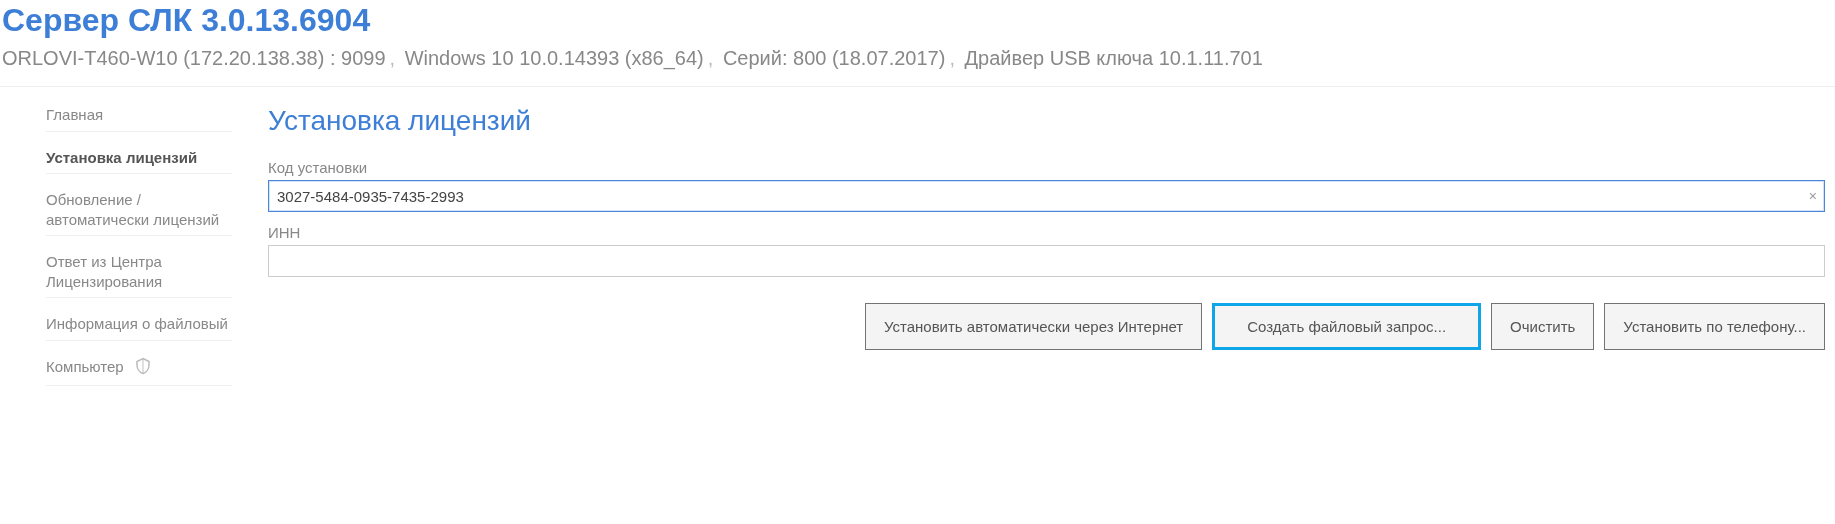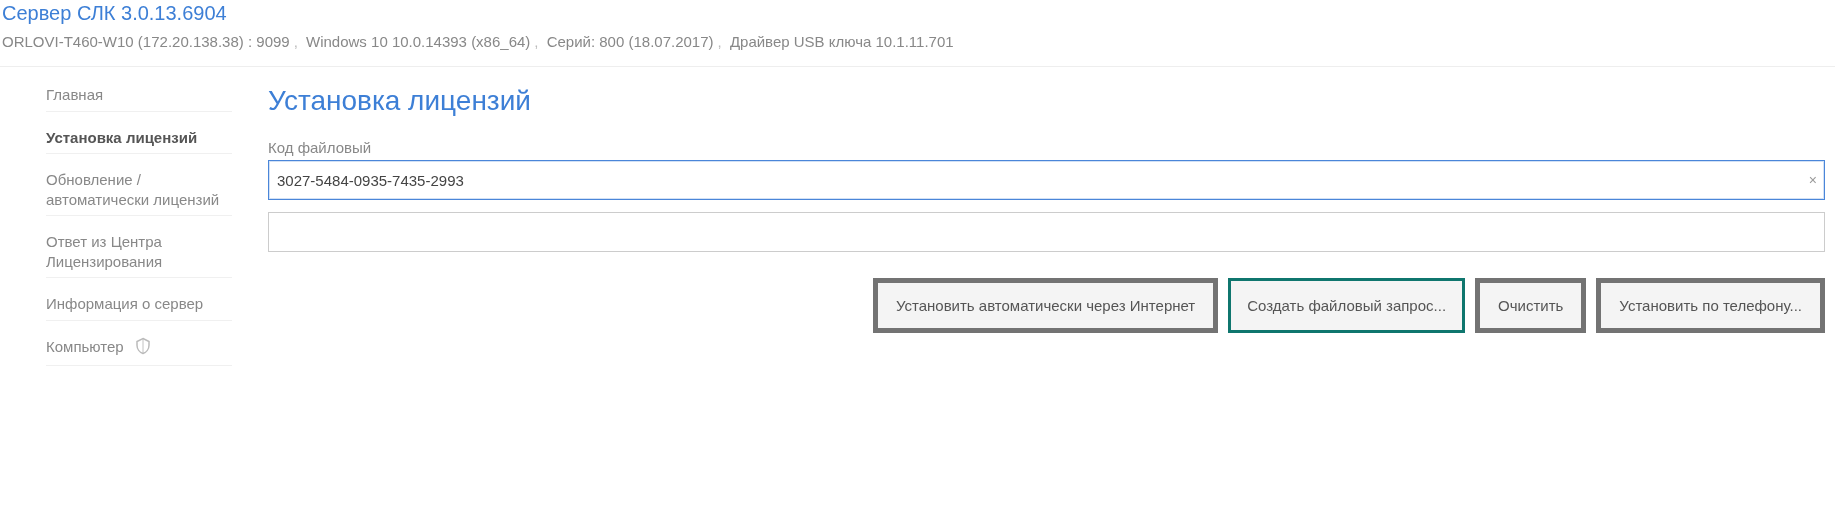--- a/index.html
+++ b/index.html
@@ -9,27 +9,27 @@
     color: #333;
     background: #fff;
     width: 1835px;
   }
   .header {
     padding: 0 0 16px 0;
     border-bottom: 1px solid #eee;
   }
   .title {
     color: #3d7fd6;
-    font-size: 20px;
-    font-weight: 400;
+    font-size: 32px;
+    font-weight: 700;
     padding: 2px 0 4px 2px;
   }
   .subline {
     color: #888;
-    font-size: 15px;
+    font-size: 20px;
     padding: 4px 0 0 2px;
   }
   .subline span { margin-right: 4px; }
   .subline .sep { color: #bbb; }
   .layout {
     display: flex;
     padding-top: 18px;
   }
   .sidebar {
     width: 188px;
@@ -66,21 +66,21 @@
     margin-bottom: 22px;
   }
   .field-label {
     color: #888;
     font-size: 15px;
     margin-bottom: 4px;
   }
   .field-row { margin-bottom: 12px; }
   .text-input {
     width: 100%;
-    height: 40px;
+    height: 32px;
     border: 1px solid #ccc;
     padding: 4px 8px;
     font-size: 15px;
     font-family: inherit;
     color: #444;
   }
   .text-input.focused {
     border: 1px solid #4a86d9;
     box-shadow: 0 0 0 1px rgba(74,134,217,.25) inset;
   }
@@ -118,30 +118,30 @@
   }
   .radio-label { color: #444; }
   .button-row {
     display: flex;
     justify-content: flex-end;
     gap: 10px;
     margin-top: 26px;
   }
   .btn {
     background: #f4f4f4;
-    border: 5px solid #737373;
+    border: 1px solid #737373;
     color: #555;
     font-size: 15px;
     padding: 14px 18px;
     cursor: pointer;
     font-family: inherit;
   }
   .btn.highlight {
-    border: 3px solid #0f766e;
-    padding: 8px 16px;
+    border: 3px solid #0ea5e9;
+    padding: 8px 32px;
   }
 </style>
 </head>
 <body>
 
 <div class="header">
   <div class="title">Сервер СЛК 3.0.13.6904</div>
   <div class="subline">
     <span>ORLOVI-T460-W10 (172.20.138.38) : 9099</span><span class="sep">,</span>
     <span>Windows 10 10.0.14393 (x86_64)</span><span class="sep">,</span>
@@ -149,44 +149,45 @@
     <span>Драйвер USB ключа 10.1.11.701</span>
   </div>
 </div>
 
 <div class="layout">
   <div class="sidebar">
     <div class="nav-item">Главная</div>
     <div class="nav-item active">Установка лицензий</div>
     <div class="nav-item">Обновление / автоматически лицензий</div>
     <div class="nav-item">Ответ из Центра Лицензирования</div>
-    <div class="nav-item">Информация о сервер</div>
+    <div class="nav-item">Информация о файловый</div>
     <div class="nav-item">
       <span>Компьютер</span>
       <span class="shield">
         <svg width="18" height="18" viewBox="0 0 24 24" fill="none" stroke="currentColor" stroke-width="2">
           <path d="M12 2 L20 6 V11 C20 16 16.5 20.5 12 22 C7.5 20.5 4 16 4 11 V6 Z"></path>
           <path d="M12 2 V22" stroke-width="1.2"></path>
         </svg>
       </span>
     </div>
   </div>
 
   <div class="main">
     <div class="page-title">Установка лицензий</div>
 
     <div class="field-row">
-      <div class="field-label">Код файловый</div>
+      <div class="field-label">Код установки</div>
       <div class="input-wrap">
         <input class="text-input focused" type="text" value="3027-5484-0935-7435-2993" style="">
         <span class="clear-x">×</span>
       </div>
     </div>
 
     <div class="field-row">
+      <div class="field-label">ИНН</div>
       <input class="text-input" type="text" value="" style="">
     </div>
 
 
 
     <div class="button-row">
       <button class="btn">Установить автоматически через Интернет</button>
       <button class="btn highlight">Создать файловый запрос...</button>
       <button class="btn">Очистить</button>
       <button class="btn">Установить по телефону...</button>

